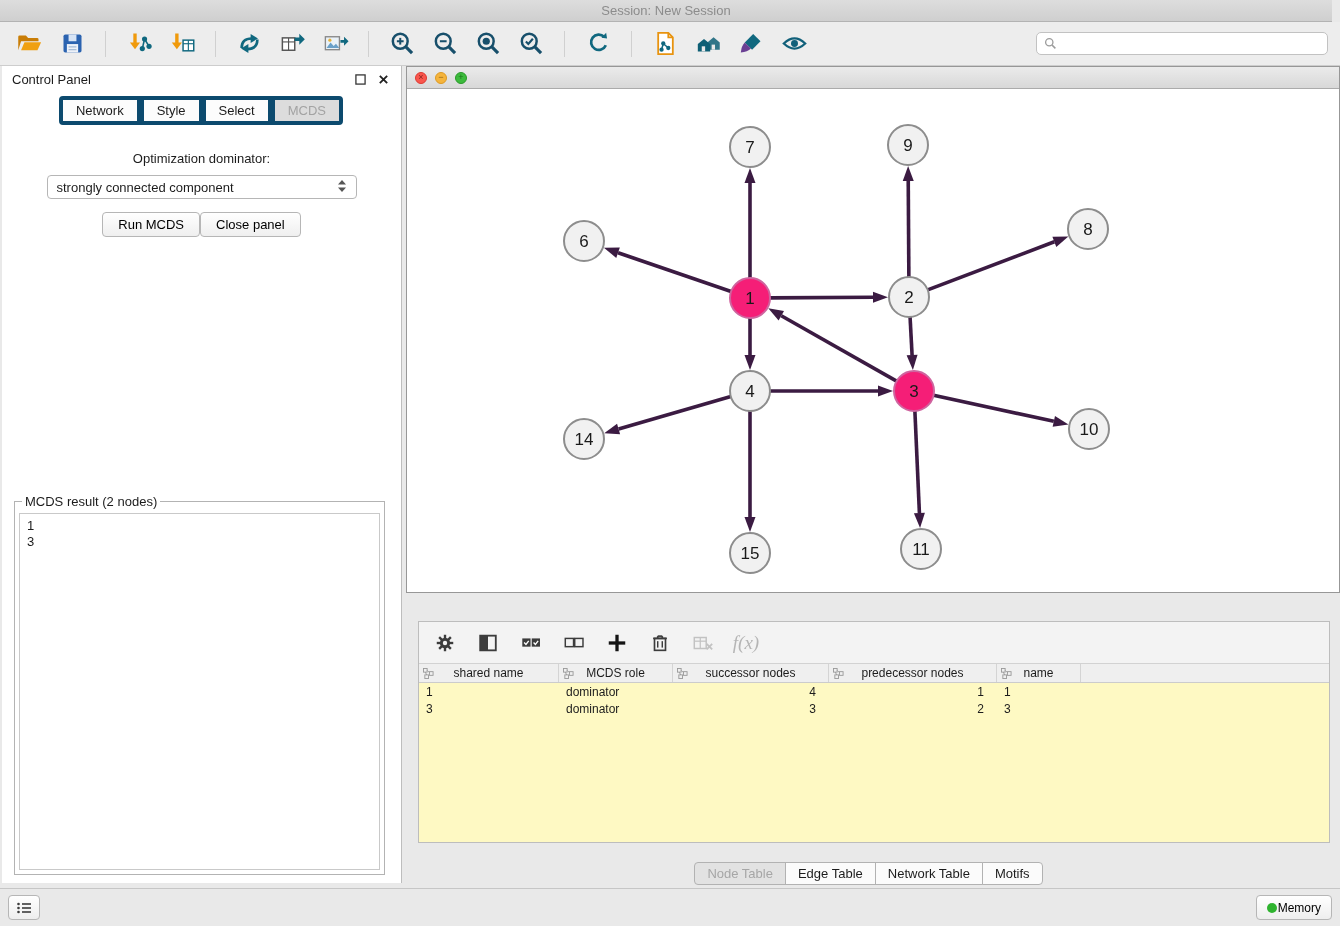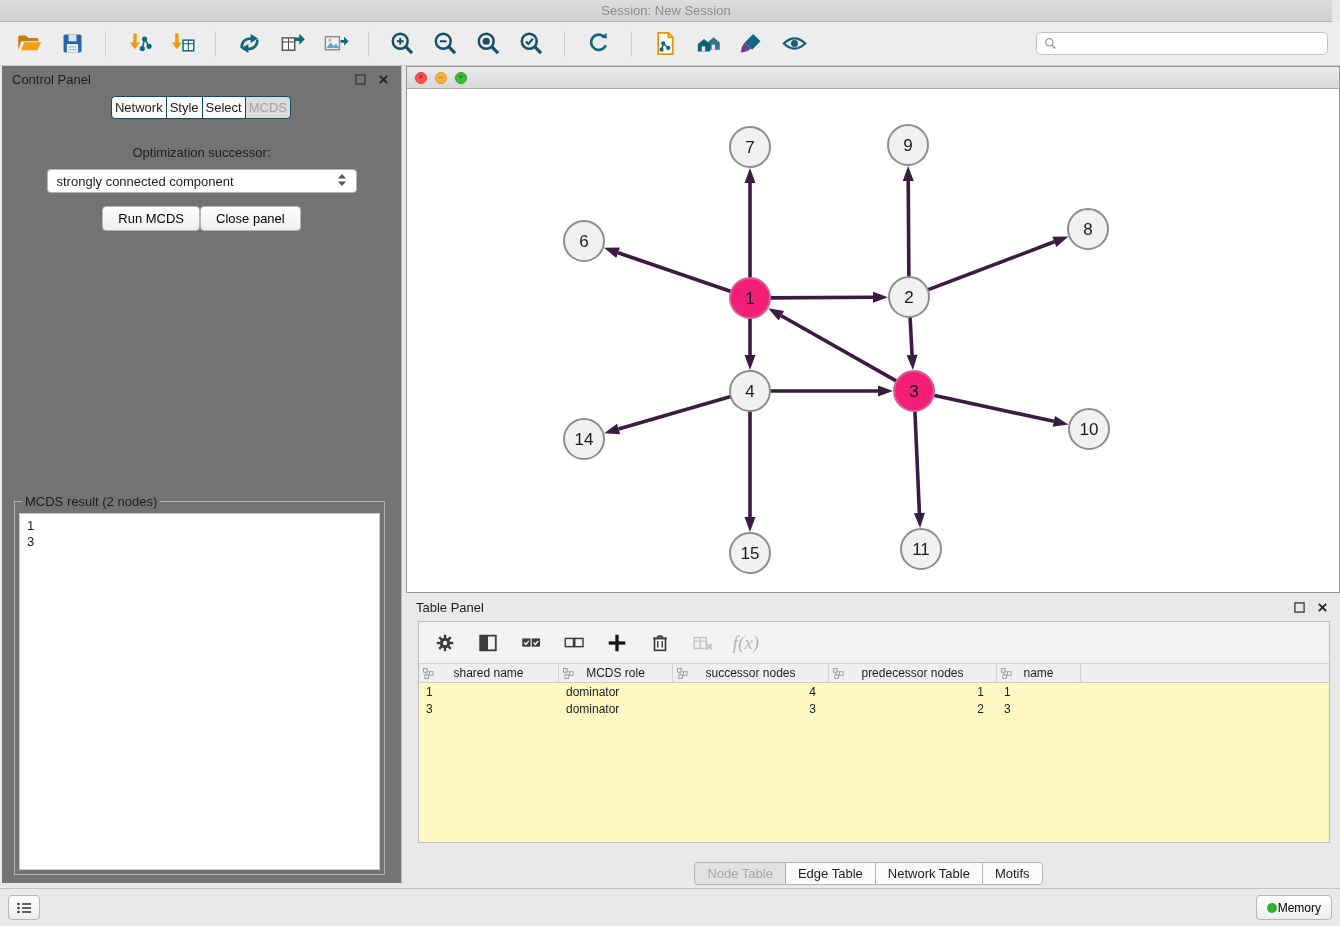--- a/index.html
+++ b/index.html
@@ -33,28 +33,28 @@
   .search-wrap {
     margin-left:auto; width:292px; height:23px; background:#fff;
     border:1px solid #c2c2c2; border-radius:5px;
     display:flex; align-items:center; padding:0 7px; gap:5px;
   }
   .search-wrap input { border:none; outline:none; flex:1; font-size:12px; background:transparent; font-family:inherit; }
 
   
   .control-panel {
     position:absolute; left:2px; top:66px; width:400px; height:817px;
-    background:#737373; border-right:1px solid #bdbdbd;
+    background:#ffffff; border-right:1px solid #bdbdbd;
   }
   .panel-header { height:27px; display:flex; align-items:center; padding:0 10px; font-size:13px; }
   .panel-header .sp { flex:1; }
   .icon-btn { width:16px; height:16px; display:flex; align-items:center; justify-content:center; margin-left:7px; cursor:pointer; }
   .cp-tabs { display:flex; justify-content:center; margin-top:3px; }
   .cp-tab {
-    padding:3px 3px; border:1px solid #0c4a6e; background:#fcfcfc;
+    padding:3px 13px; border:4px solid #0c4a6e; background:#fcfcfc;
     margin-left:-1px; font-size:13px; cursor:pointer;
   }
   .cp-tab:first-child { border-radius:4px 0 0 4px; }
   .cp-tab:last-child { border-radius:0 4px 4px 0; }
   .cp-tab.active { background:#dcdcdc; color:#a3a3a3; }
   .opt-label { text-align:center; margin-top:26px; font-size:13px; }
   .select-box {
     margin:9px auto 0; width:310px; height:24px; background:#fff;
     border:1px solid #b6b6b6; border-radius:4px;
     display:flex; align-items:center; padding:0 9px; font-size:13px; cursor:pointer;
@@ -328,21 +328,21 @@
     </span>
   </div>
 
   <div class="cp-tabs">
       <div class="cp-tab">Network</div>
       <div class="cp-tab">Style</div>
       <div class="cp-tab">Select</div>
       <div class="cp-tab active">MCDS</div>
     </div>
 
-  <div class="opt-label">Optimization successor:</div>
+  <div class="opt-label">Optimization dominator:</div>
 
   <div class="select-box">
     <span>strongly connected component</span>
     <span class="caret">
       <svg width="10" height="14" viewBox="0 0 10 14">
         <path d="M5 1 L9 5.5 H1 Z" fill="#555"></path>
         <path d="M5 13 L1 8.5 H9 Z" fill="#555"></path>
       </svg>
     </span>
   </div>
@@ -469,34 +469,20 @@
         <text x="343" y="470" text-anchor="middle" font-size="17" font-family="&quot;Liberation Sans&quot;, sans-serif" fill="#1a1a1a">15</text>
       </g>
       <g>
         <circle cx="514" cy="460" r="20" fill="#f1f1f1" stroke="#8d8d8d" stroke-width="2"></circle>
         <text x="514" y="466" text-anchor="middle" font-size="17" font-family="&quot;Liberation Sans&quot;, sans-serif" fill="#1a1a1a">11</text>
       </g>
     </svg>
 </div>
 
 <div class="table-panel">
-  <div class="tp-header">
-    <span>Table Panel</span>
-    <span class="sp"></span>
-    <span class="icon-btn">
-      <svg width="11" height="11" viewBox="0 0 12 12">
-          <rect x="1" y="1" width="10" height="10" fill="none" stroke="#333" stroke-width="1.4"></rect>
-        </svg>
-    </span>
-    <span class="icon-btn">
-      <svg width="11" height="11" viewBox="0 0 12 12">
-          <path d="M2 2 L10 10 M10 2 L2 10" stroke="#222" stroke-width="2"></path>
-        </svg>
-    </span>
-  </div>
 
   <div class="tp-body">
     <div class="tp-toolbar">
       <span class="ticon">
         <svg viewBox="0 0 24 24">
           <g stroke="#3c3c3c" stroke-width="2.6">
             <line x1="12" y1="3" x2="12" y2="21"></line>
               <line x1="3" y1="12" x2="21" y2="12"></line>
             <line x1="5.6" y1="5.6" x2="18.4" y2="18.4"></line>
               <line x1="18.4" y1="5.6" x2="5.6" y2="18.4"></line>

